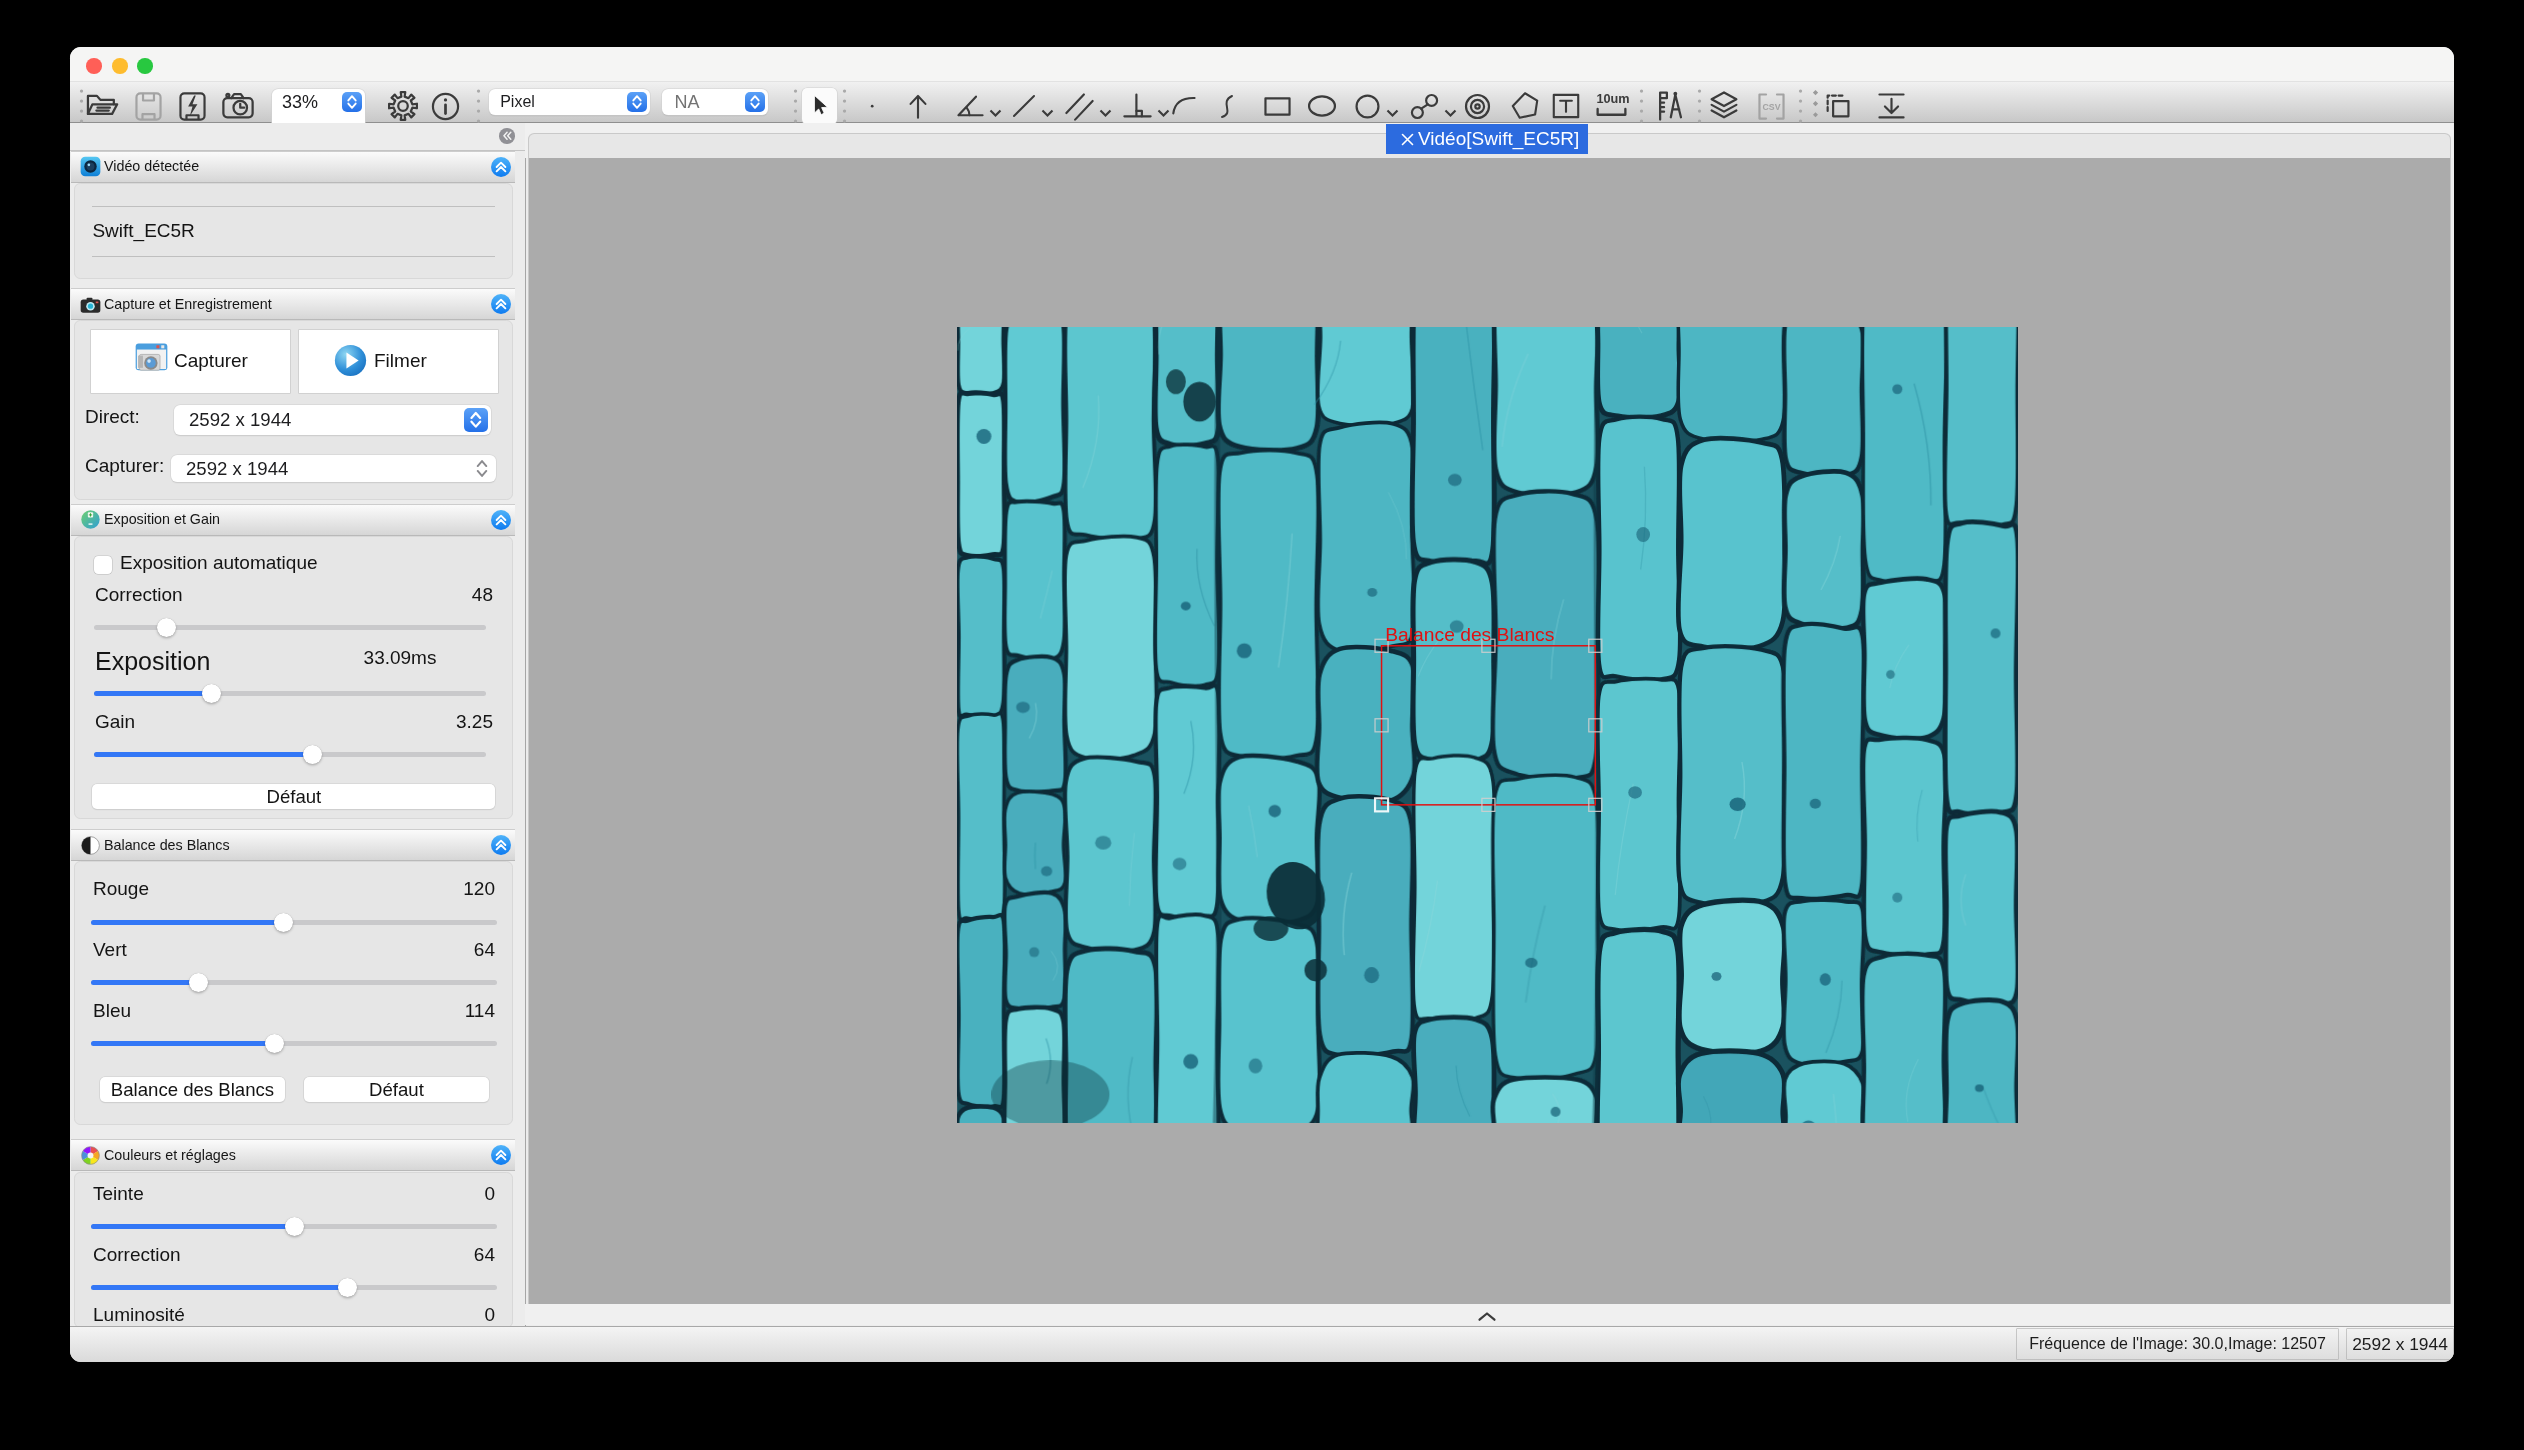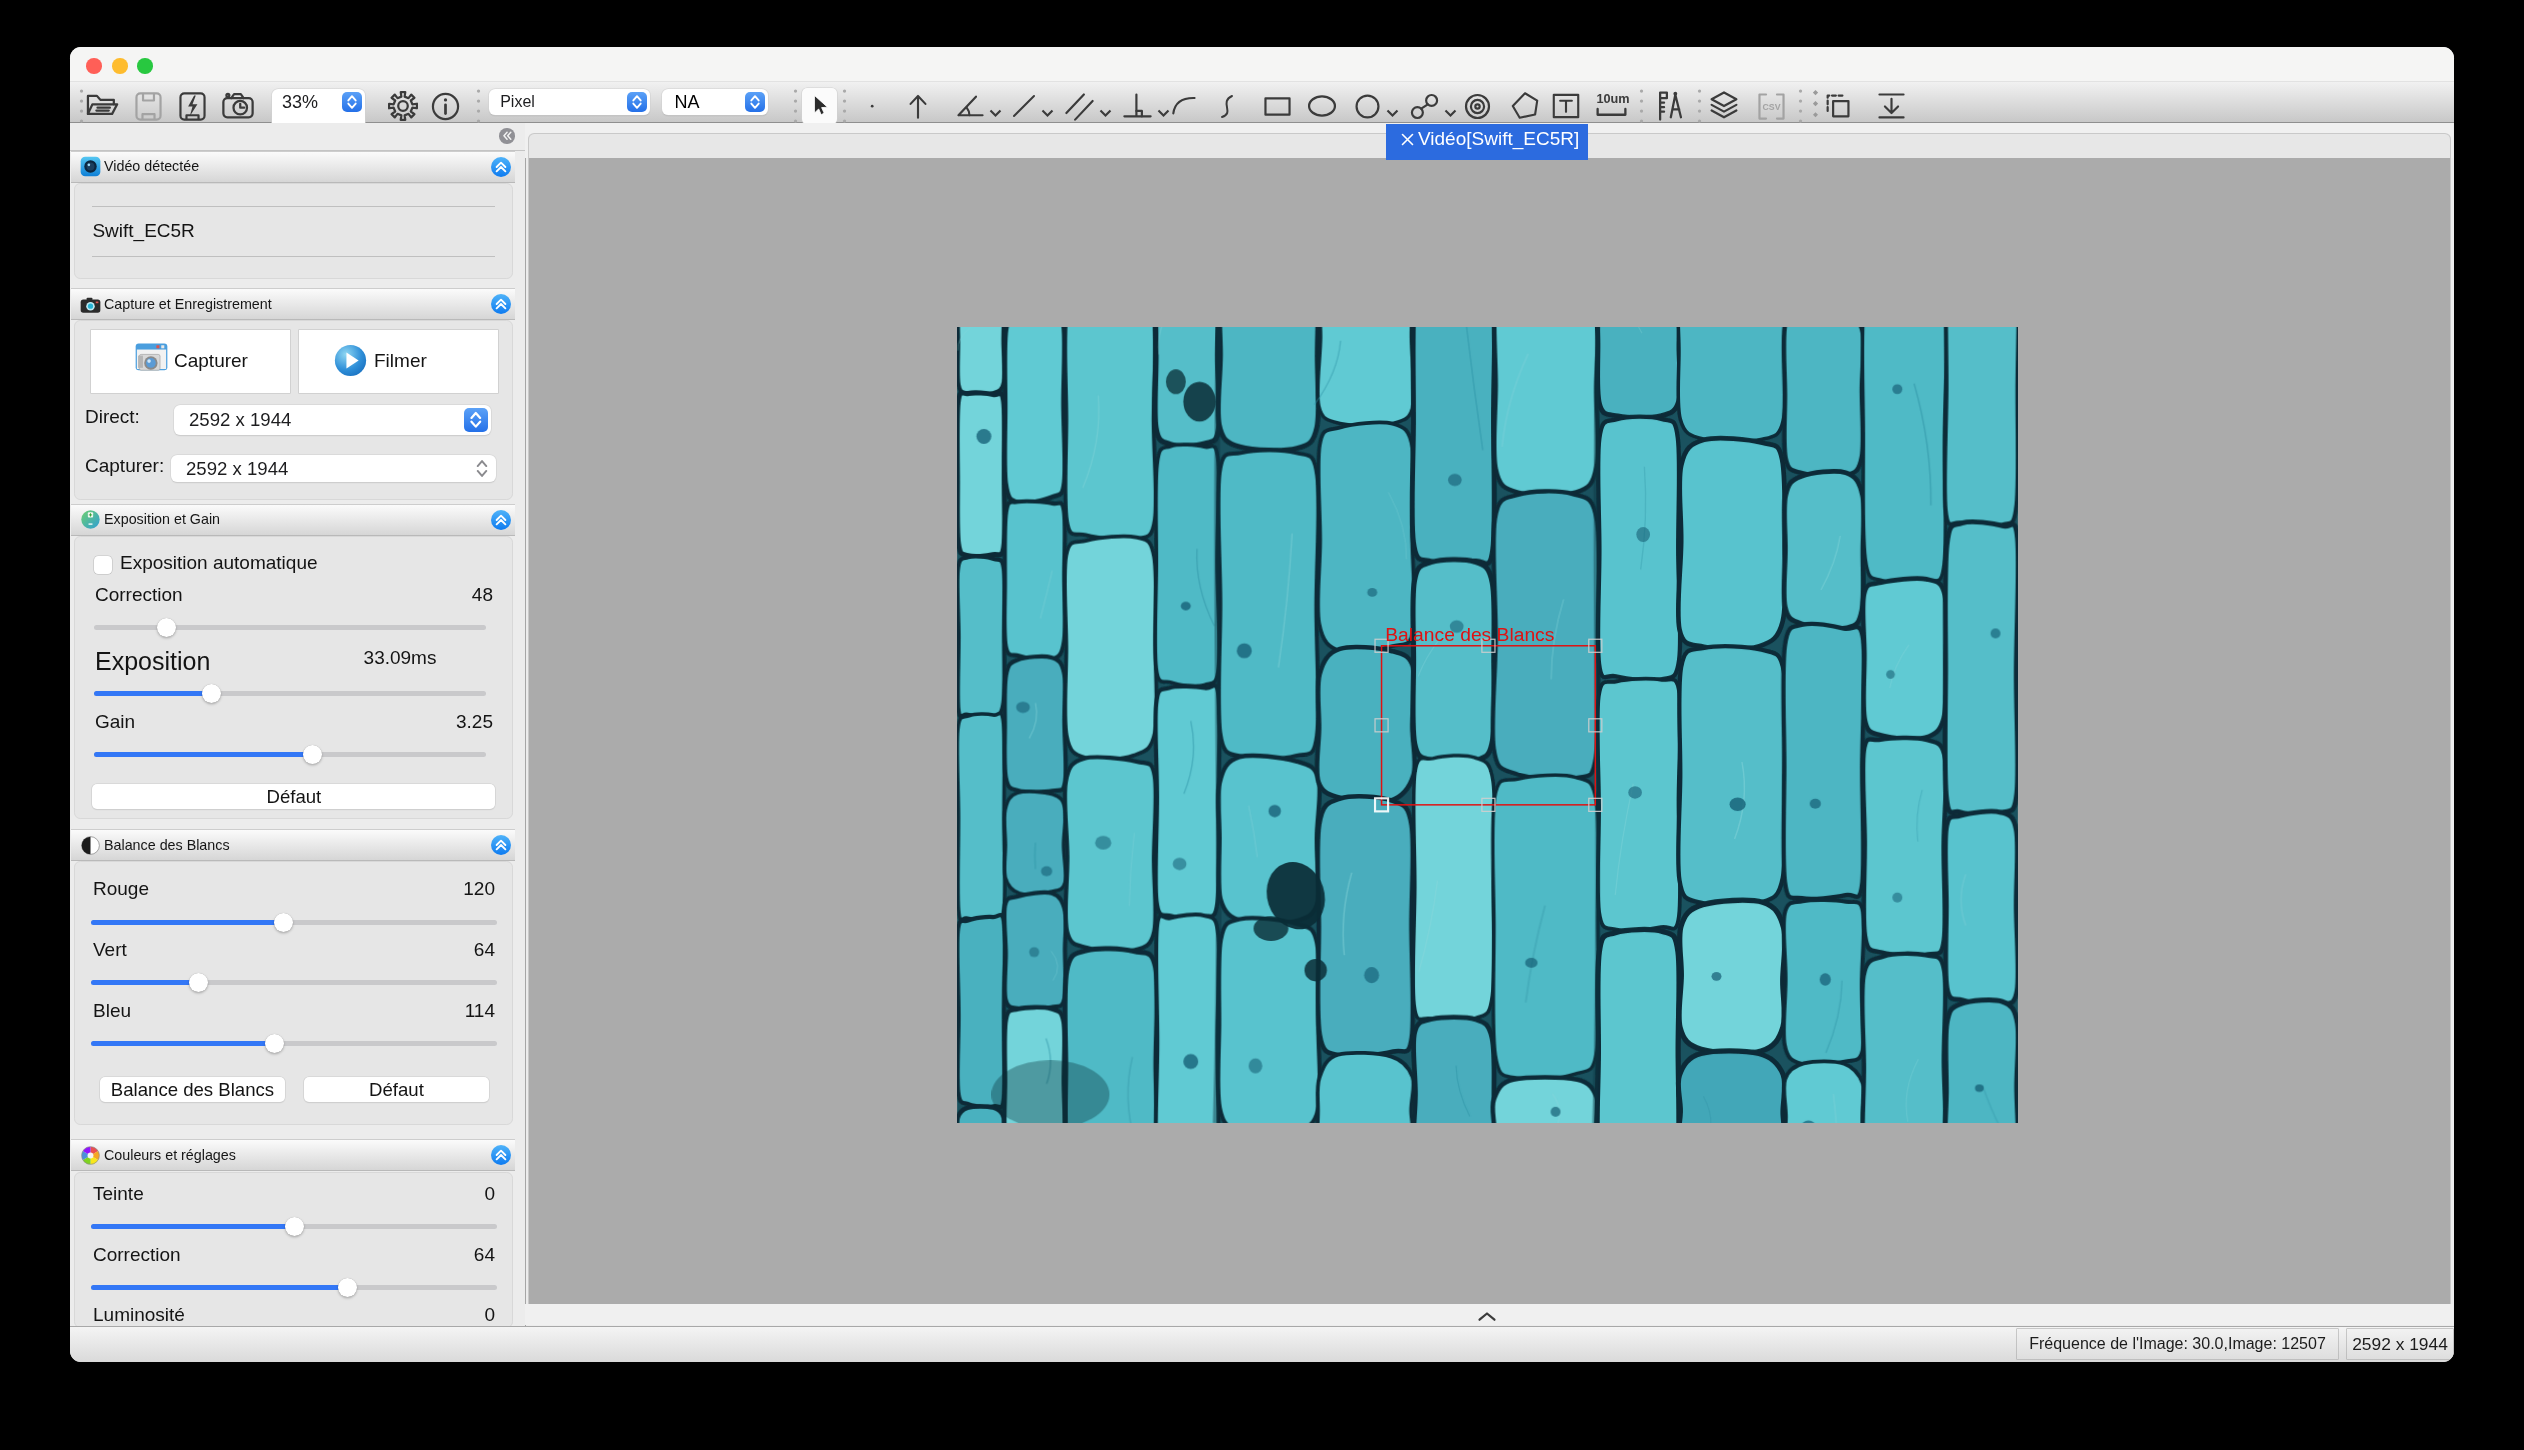--- a/index.html
+++ b/index.html
@@ -104,21 +104,21 @@
       <circle cx="32" cy="20" r="3" fill="#3b3b3b"></circle>
       <path d="M32,29 V45" stroke="#3b3b3b" stroke-width="5" stroke-linecap="round"></path>
     </svg>
     <div style="position:absolute;left:419px;top:42px;width:161px;height:26px;background:#ffffff;border-radius:6.2px;box-shadow:0 0 0 0.6px #d4d4d4, 0 0.6px 1.2px rgba(0,0,0,0.15)">
       <div style="position:absolute;left:11.2px;top:0;height:26px;line-height:26px;font-size:16px;color:#1d1d1f">Pixel</div>
       <div style="position:absolute;right:3.1px;top:3.1px;width:20px;height:20px;border-radius:5px;background:linear-gradient(#5ba1f7,#2470e8)"><svg width="20" height="20" viewBox="0 0 38 38">
           <path d="M12,16 L19,8 L26,16 M12,22 L19,30 L26,22" fill="none" stroke="#fff" stroke-width="3.6" stroke-linecap="round" stroke-linejoin="round"></path>
         </svg></div>
     </div>
     <div style="position:absolute;left:592px;top:42px;width:106px;height:26px;background:#ffffff;border-radius:6.2px;box-shadow:0 0 0 0.6px #d4d4d4, 0 0.6px 1.2px rgba(0,0,0,0.15)">
-      <div style="position:absolute;left:12.4px;top:0;height:26px;line-height:26px;font-size:18px;color:#000000">NA</div>
+      <div style="position:absolute;left:12.4px;top:0;height:26px;line-height:26px;font-size:18px;color:#737373">NA</div>
       <div style="position:absolute;right:3.1px;top:3.1px;width:20px;height:20px;border-radius:5px;background:linear-gradient(#5ba1f7,#2470e8)"><svg width="20" height="20" viewBox="0 0 38 38">
           <path d="M12,16 L19,8 L26,16 M12,22 L19,30 L26,22" fill="none" stroke="#fff" stroke-width="3.6" stroke-linecap="round" stroke-linejoin="round"></path>
         </svg></div>
     </div>
     <div style="position:absolute;left:732px;top:41px;width:35px;height:36px;background:#fbfbfb;border-radius:5px;box-shadow:0 0 0 0.6px #d0d0d0"></div>
     <svg style="position:absolute;left:736px;top:45px" width="27" height="27" viewBox="0 0 64 64">
       <path d="M20,8 L20,50 L30,40 L36,54 L43,50 L37,37 L51,36 Z" fill="#2b2b2b" stroke="#fff" stroke-width="2"></path>
     </svg>
     <svg style="position:absolute;left:796px;top:53px" width="12.4" height="12.4" viewBox="0 0 64 64">
       <circle cx="32" cy="32" r="7" fill="#3b3b3b"></circle>
@@ -408,21 +408,21 @@
     <div style="position:absolute;left:23px;top:1197px;font-size:19px;color:#141414">Correction</div>
     <div style="position:absolute;left:239px;top:1197px;width:186px;text-align:right;font-size:19px;color:#141414">64</div>
     <div style="position:absolute;left:21px;top:1238px;width:406px;height:5px;border-radius:2.5px;background:#c9c9cb"></div>
     <div style="position:absolute;left:21px;top:1238px;width:256px;height:5px;border-radius:2.5px;background:#3377f6"></div>
     <div style="position:absolute;left:268px;top:1231px;width:18.6px;height:18.6px;border-radius:50%;background:#ffffff;box-shadow:0 0 0.6px rgba(0,0,0,0.35), 0 1.2px 2.5px rgba(0,0,0,0.25)"></div>
     <div style="position:absolute;left:23px;top:1257px;font-size:19px;color:#141414">Luminosité</div>
     <div style="position:absolute;left:239px;top:1257px;width:186px;text-align:right;font-size:19px;color:#141414">0</div>
   <div style="position:absolute;left:455px;top:76px;width:1928px;height:35px;background:#f0f0f0"></div>
     <div style="position:absolute;left:458px;top:86px;width:1923px;height:25px;background:#e7e7e7;border:0.6px solid #c9c9c9;border-bottom:none;border-radius:6.2px 6.2px 0 0;box-sizing:border-box"></div>
     <div style="position:absolute;left:458px;top:111px;width:1923px;height:1146px;background:#ababab;border-left:0.6px solid #c9c9c9;border-right:0.6px solid #c9c9c9;box-sizing:border-box"></div>
-    <div style="position:absolute;left:1316px;top:77px;width:202px;height:36px;background:#2c6bdf;color:#ffffff;">
+    <div style="position:absolute;left:1316px;top:77px;width:202px;height:30px;background:#2c6bdf;color:#ffffff;">
       <svg style="position:absolute;left:13.7px;top:8px" width="15" height="15" viewBox="0 0 24 24">
         <path d="M4,4 L20,20 M20,4 L4,20" stroke="#fff" stroke-width="2.6" stroke-linecap="round"></path>
       </svg>
       <div style="position:absolute;left:32px;top:4.3px;font-size:19px">Vidéo[Swift_EC5R]</div>
     </div>
     <div style="position:absolute;left:887px;top:280px;width:1061px;height:796px">
       <svg width="1061" height="796" viewBox="0 0 1707 1281" style="display:block">
         <rect width="1707" height="1281" fill="#1a525f"></rect>
         <defs>
           <filter id="soft" x="-5%" y="-5%" width="110%" height="110%">

